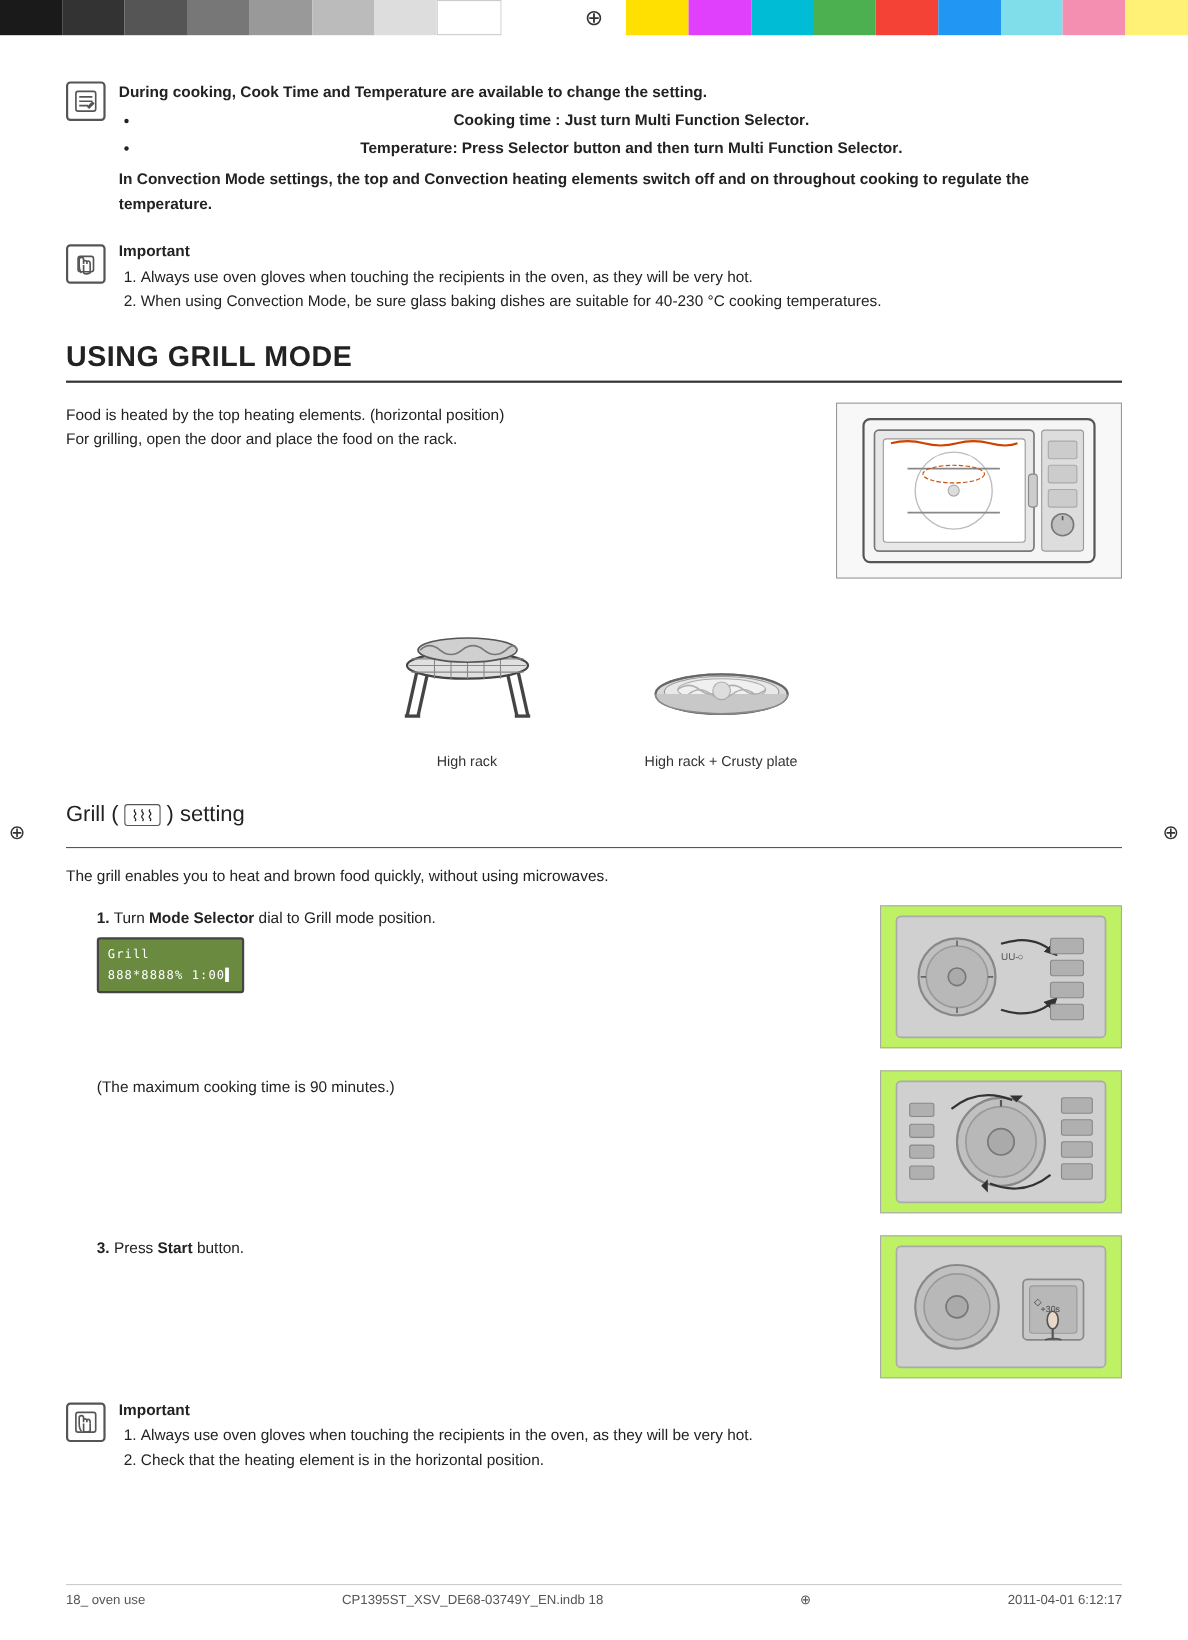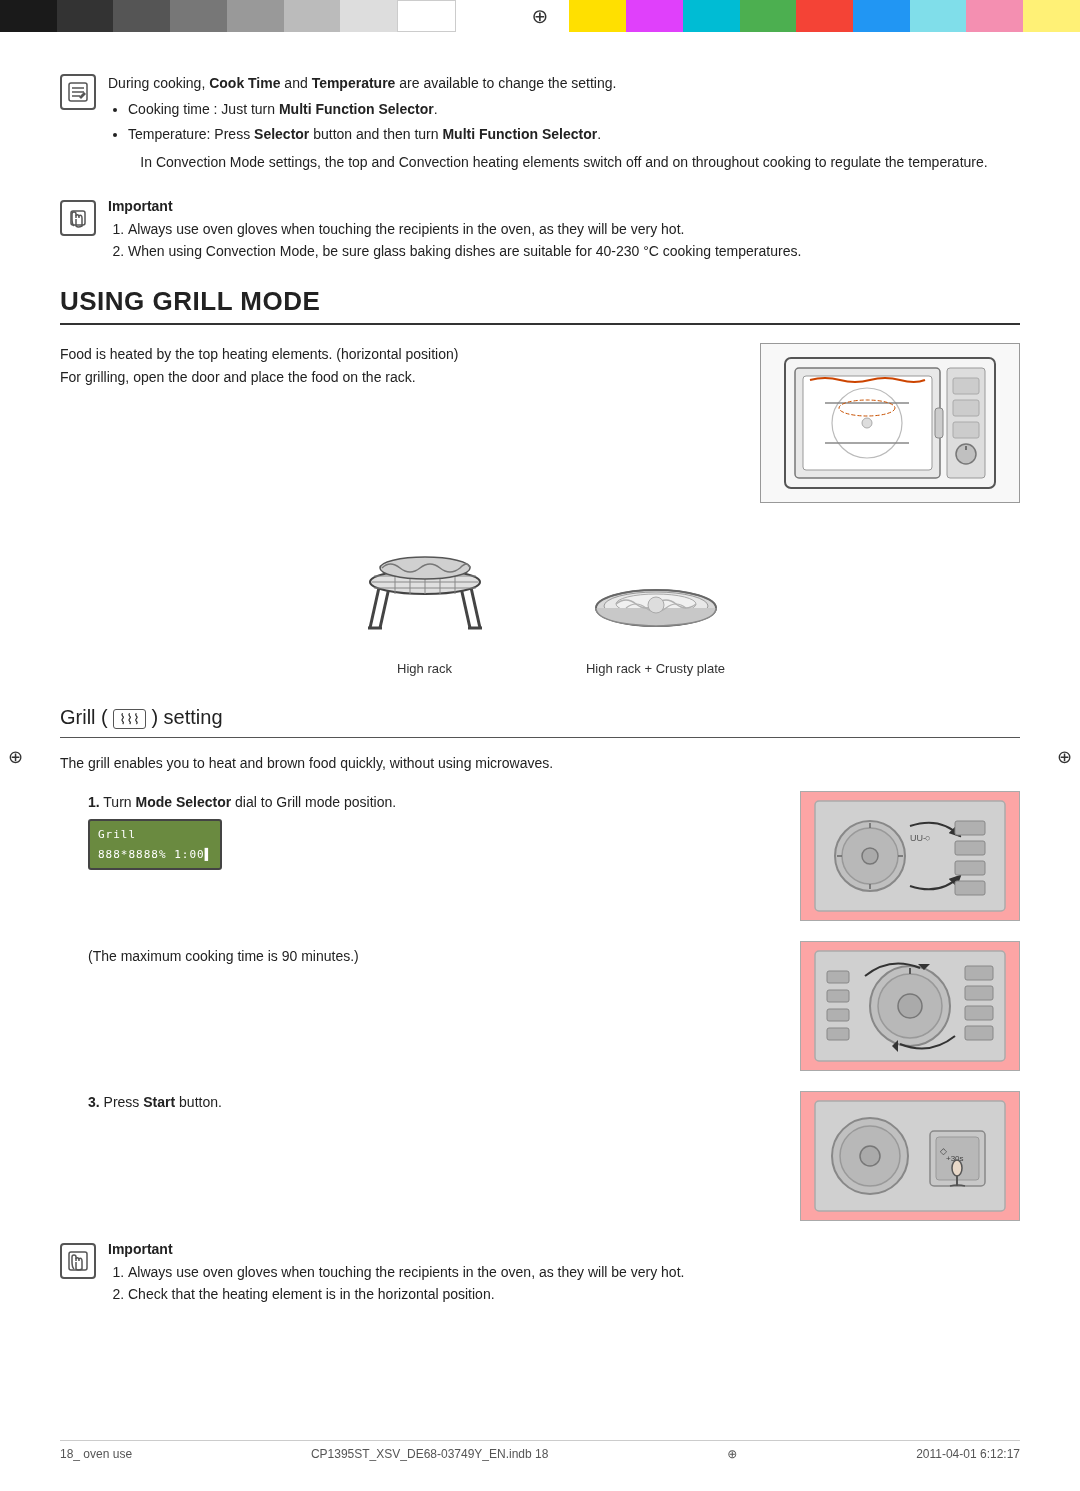--- a/index.html
+++ b/index.html
@@ -67,24 +67,24 @@
       border: 2px solid #555;
       border-radius: 4px;
       display: flex;
       align-items: center;
       justify-content: center;
       margin-right: 12px;
       margin-top: 2px;
       font-size: 18px;
       color: #555;
     }
-    .note-text { flex: 1; line-height: 1.6; }
+    .note-text { flex: 1; line-height: 1.6; font-weight: bold; }
     .note-text p { margin-bottom: 4px; }
     .note-text ul { margin-left: 20px; }
-    .note-text ul li { margin-bottom: 2px; }
+    .note-text ul li { margin-bottom: 2px; text-align: center; }
 
     .important-box {
       display: flex;
       align-items: flex-start;
       margin-bottom: 24px;
     }
     .important-icon {
       width: 36px;
       height: 36px;
       min-width: 36px;
@@ -160,21 +160,21 @@
     .rack-label {
       font-size: 13px;
       color: #333;
       text-align: center;
     }
 
     
     .subsection-title {
       font-size: 20px;
       border-bottom: 1.5px solid #555;
-      padding-bottom: 8px;
+      padding-bottom: 18px;
       margin-bottom: 14px;
       display: flex;
       align-items: center;
       gap: 8px;
     }
     .grill-icon-inline {
       display: inline-flex;
       align-items: center;
       border: 1.5px solid #555;
       border-radius: 3px;
@@ -193,21 +193,21 @@
       align-items: flex-start;
       margin-bottom: 20px;
       gap: 20px;
     }
     .step-text { flex: 1; line-height: 1.6; margin-left: 28px; }
     .step-img {
       width: 220px;
       min-width: 220px;
       height: 130px;
       border: 1.5px solid #aaa;
-      background: #fca5a5;
+      background: #bef264;
       display: flex;
       align-items: center;
       justify-content: center;
       overflow: hidden;
     }
 
     
     .display-screen {
       background: #6a8a40;
       border: 2px solid #444;
@@ -302,21 +302,21 @@
         <line x1="5" y1="15" x2="13" y2="15" stroke="#555" stroke-width="1.5"></line>
         <path d="M14 18 L19 13 L17 11 L12 16 Z" fill="#555"></path>
       </svg>
     </div>
     <div class="note-text">
       <p>During cooking, <strong>Cook Time</strong> and <strong>Temperature</strong> are available to change the setting.</p>
       <ul>
         <li>Cooking time : Just turn <strong>Multi Function Selector</strong>.</li>
         <li>Temperature: Press <strong>Selector</strong> button and then turn <strong>Multi Function Selector</strong>.</li>
       </ul>
-      <p style="margin-top:6px;text-align:center;">In Convection Mode settings, the top and Convection heating elements switch off and on throughout cooking to regulate the temperature.</p>
+      <p style="margin-top:6px;">In Convection Mode settings, the top and Convection heating elements switch off and on throughout cooking to regulate the temperature.</p>
     </div>
   </div>
 
   <div class="important-box">
     <div class="important-icon">
 
       <svg width="24" height="24" viewBox="0 0 24 24" fill="none">
         <path d="M8 20 C8 20 6 18 6 13 L6 8 C6 7 7 6 8 6 C9 6 10 7 10 8 L10 12" stroke="#555" stroke-width="1.5" fill="none"></path>
         <path d="M10 10 C10 9 11 8.5 12 9 C13 9.5 13 10 13 11 L13 12" stroke="#555" stroke-width="1.5" fill="none"></path>
         <path d="M13 10.5 C13 9.5 14 9 15 9.5 C16 10 16 11 16 12 L16 13" stroke="#555" stroke-width="1.5" fill="none"></path>

